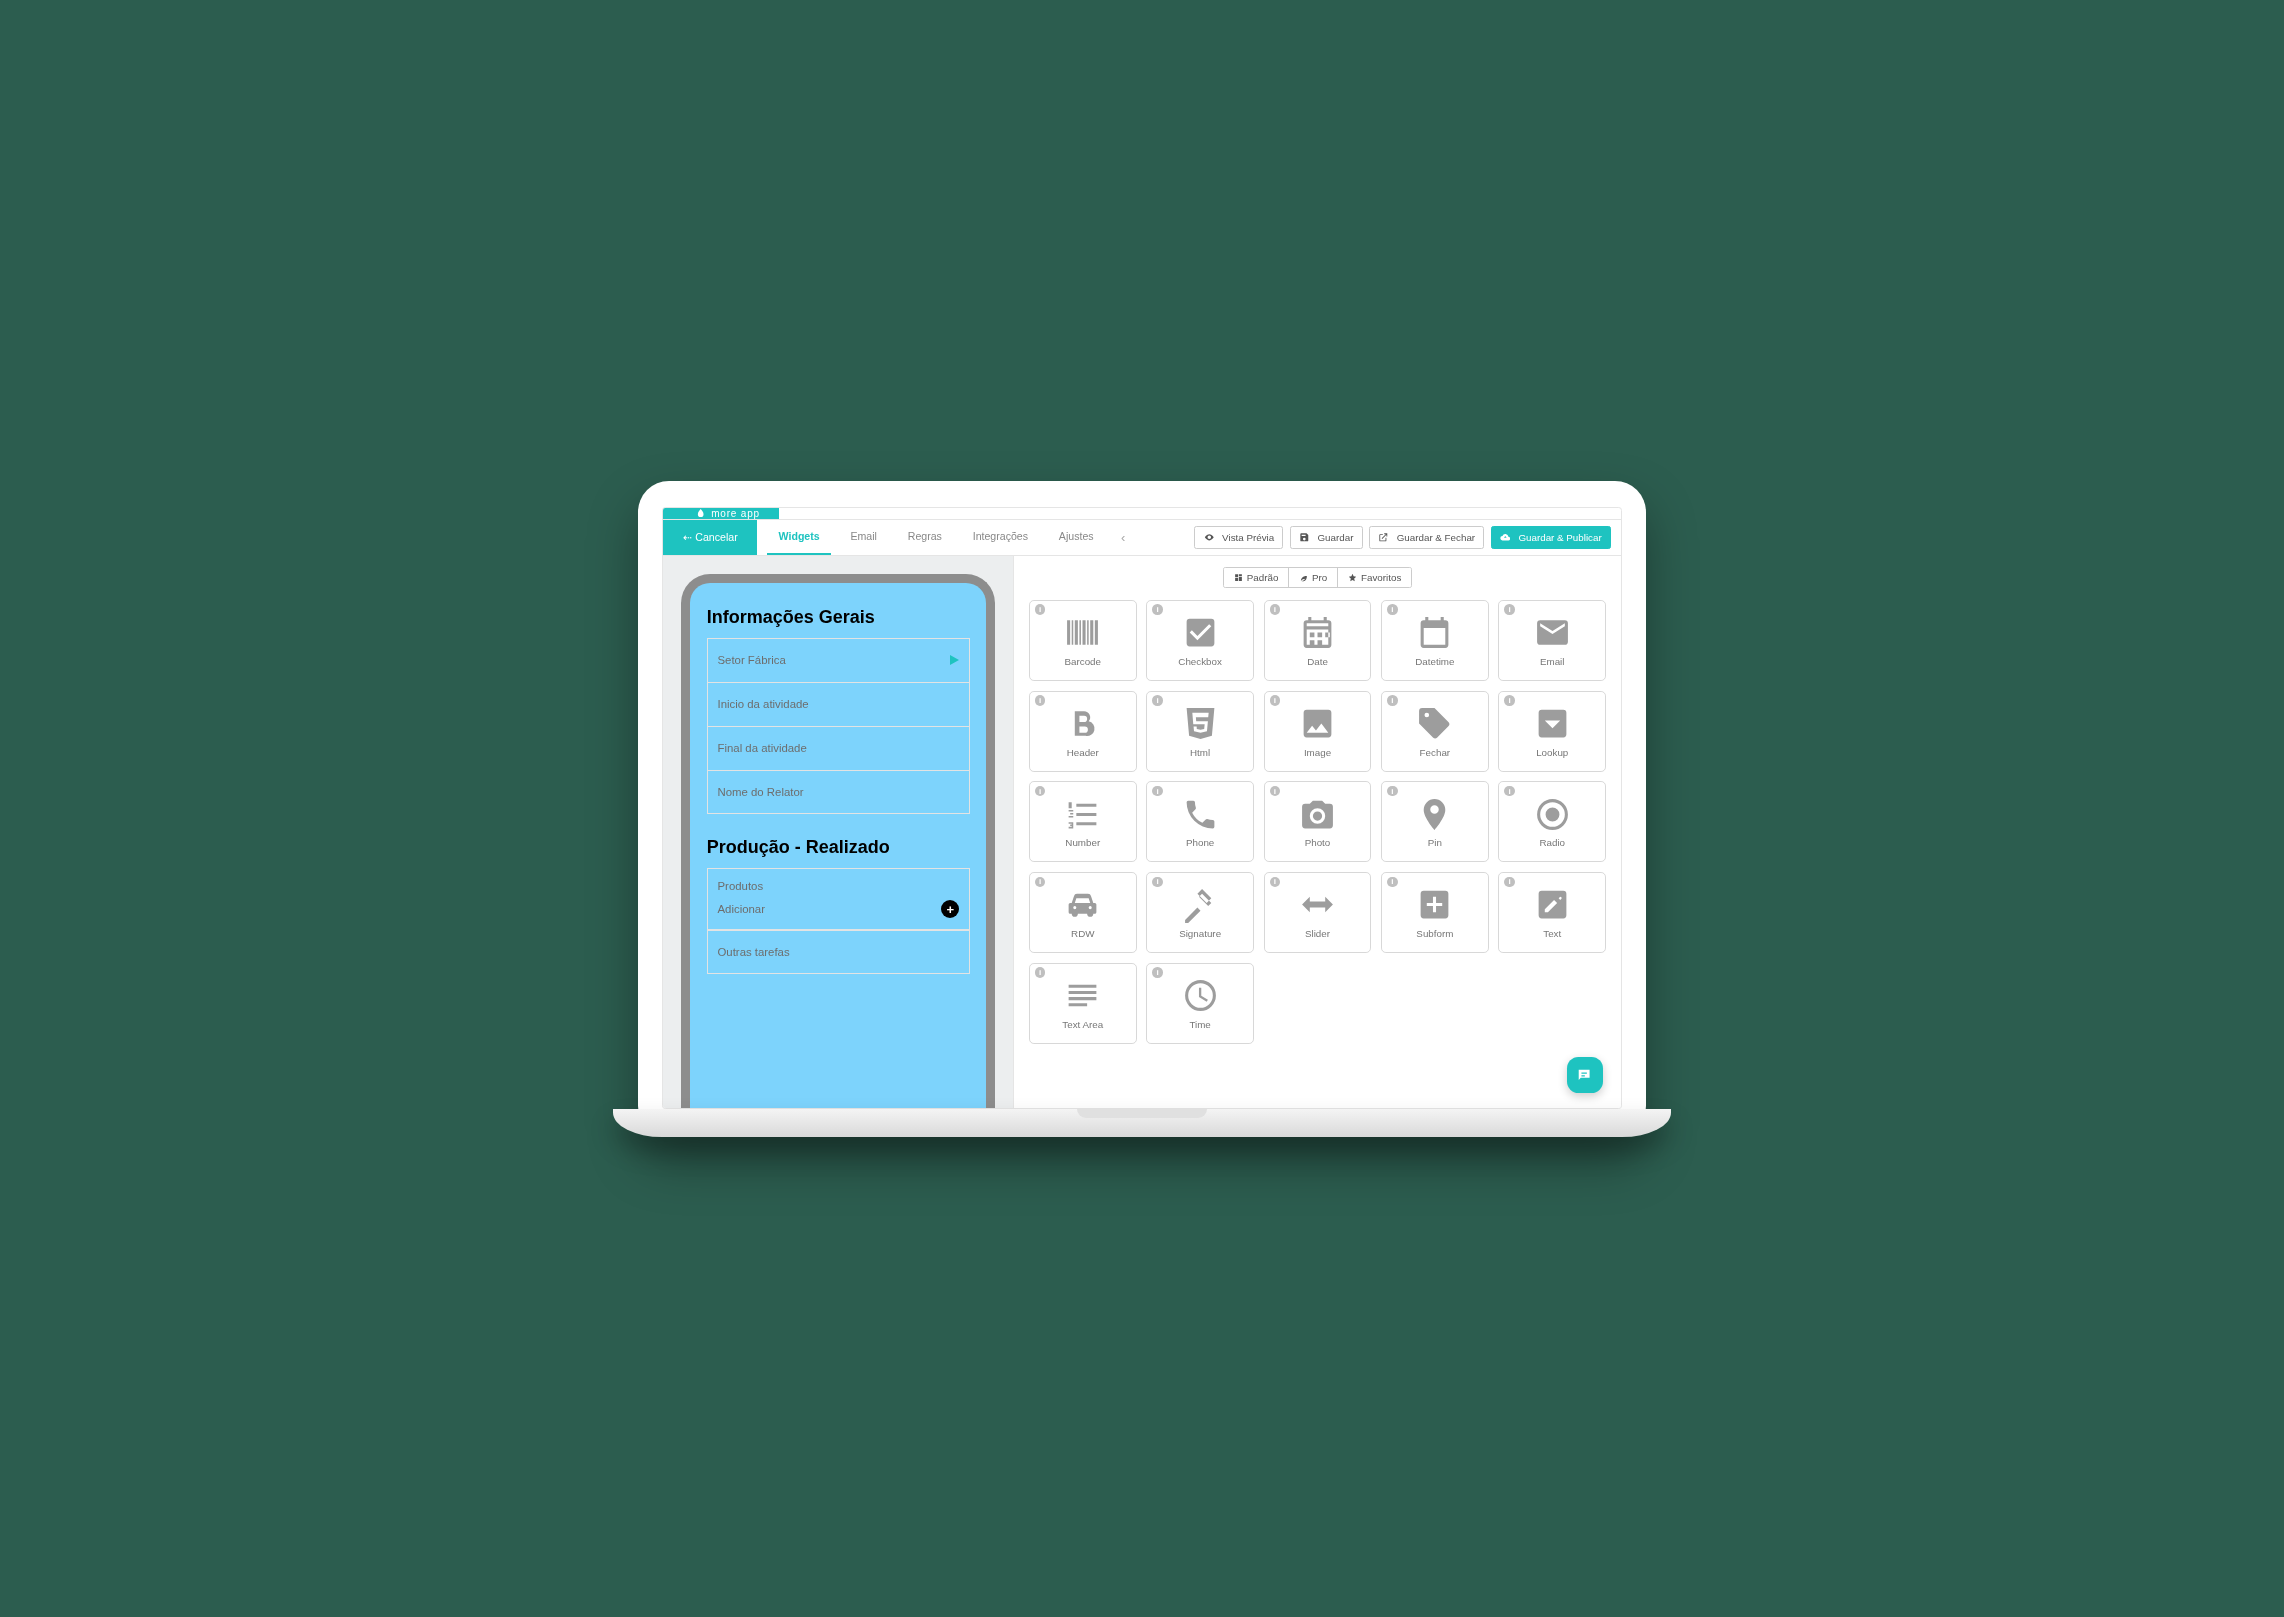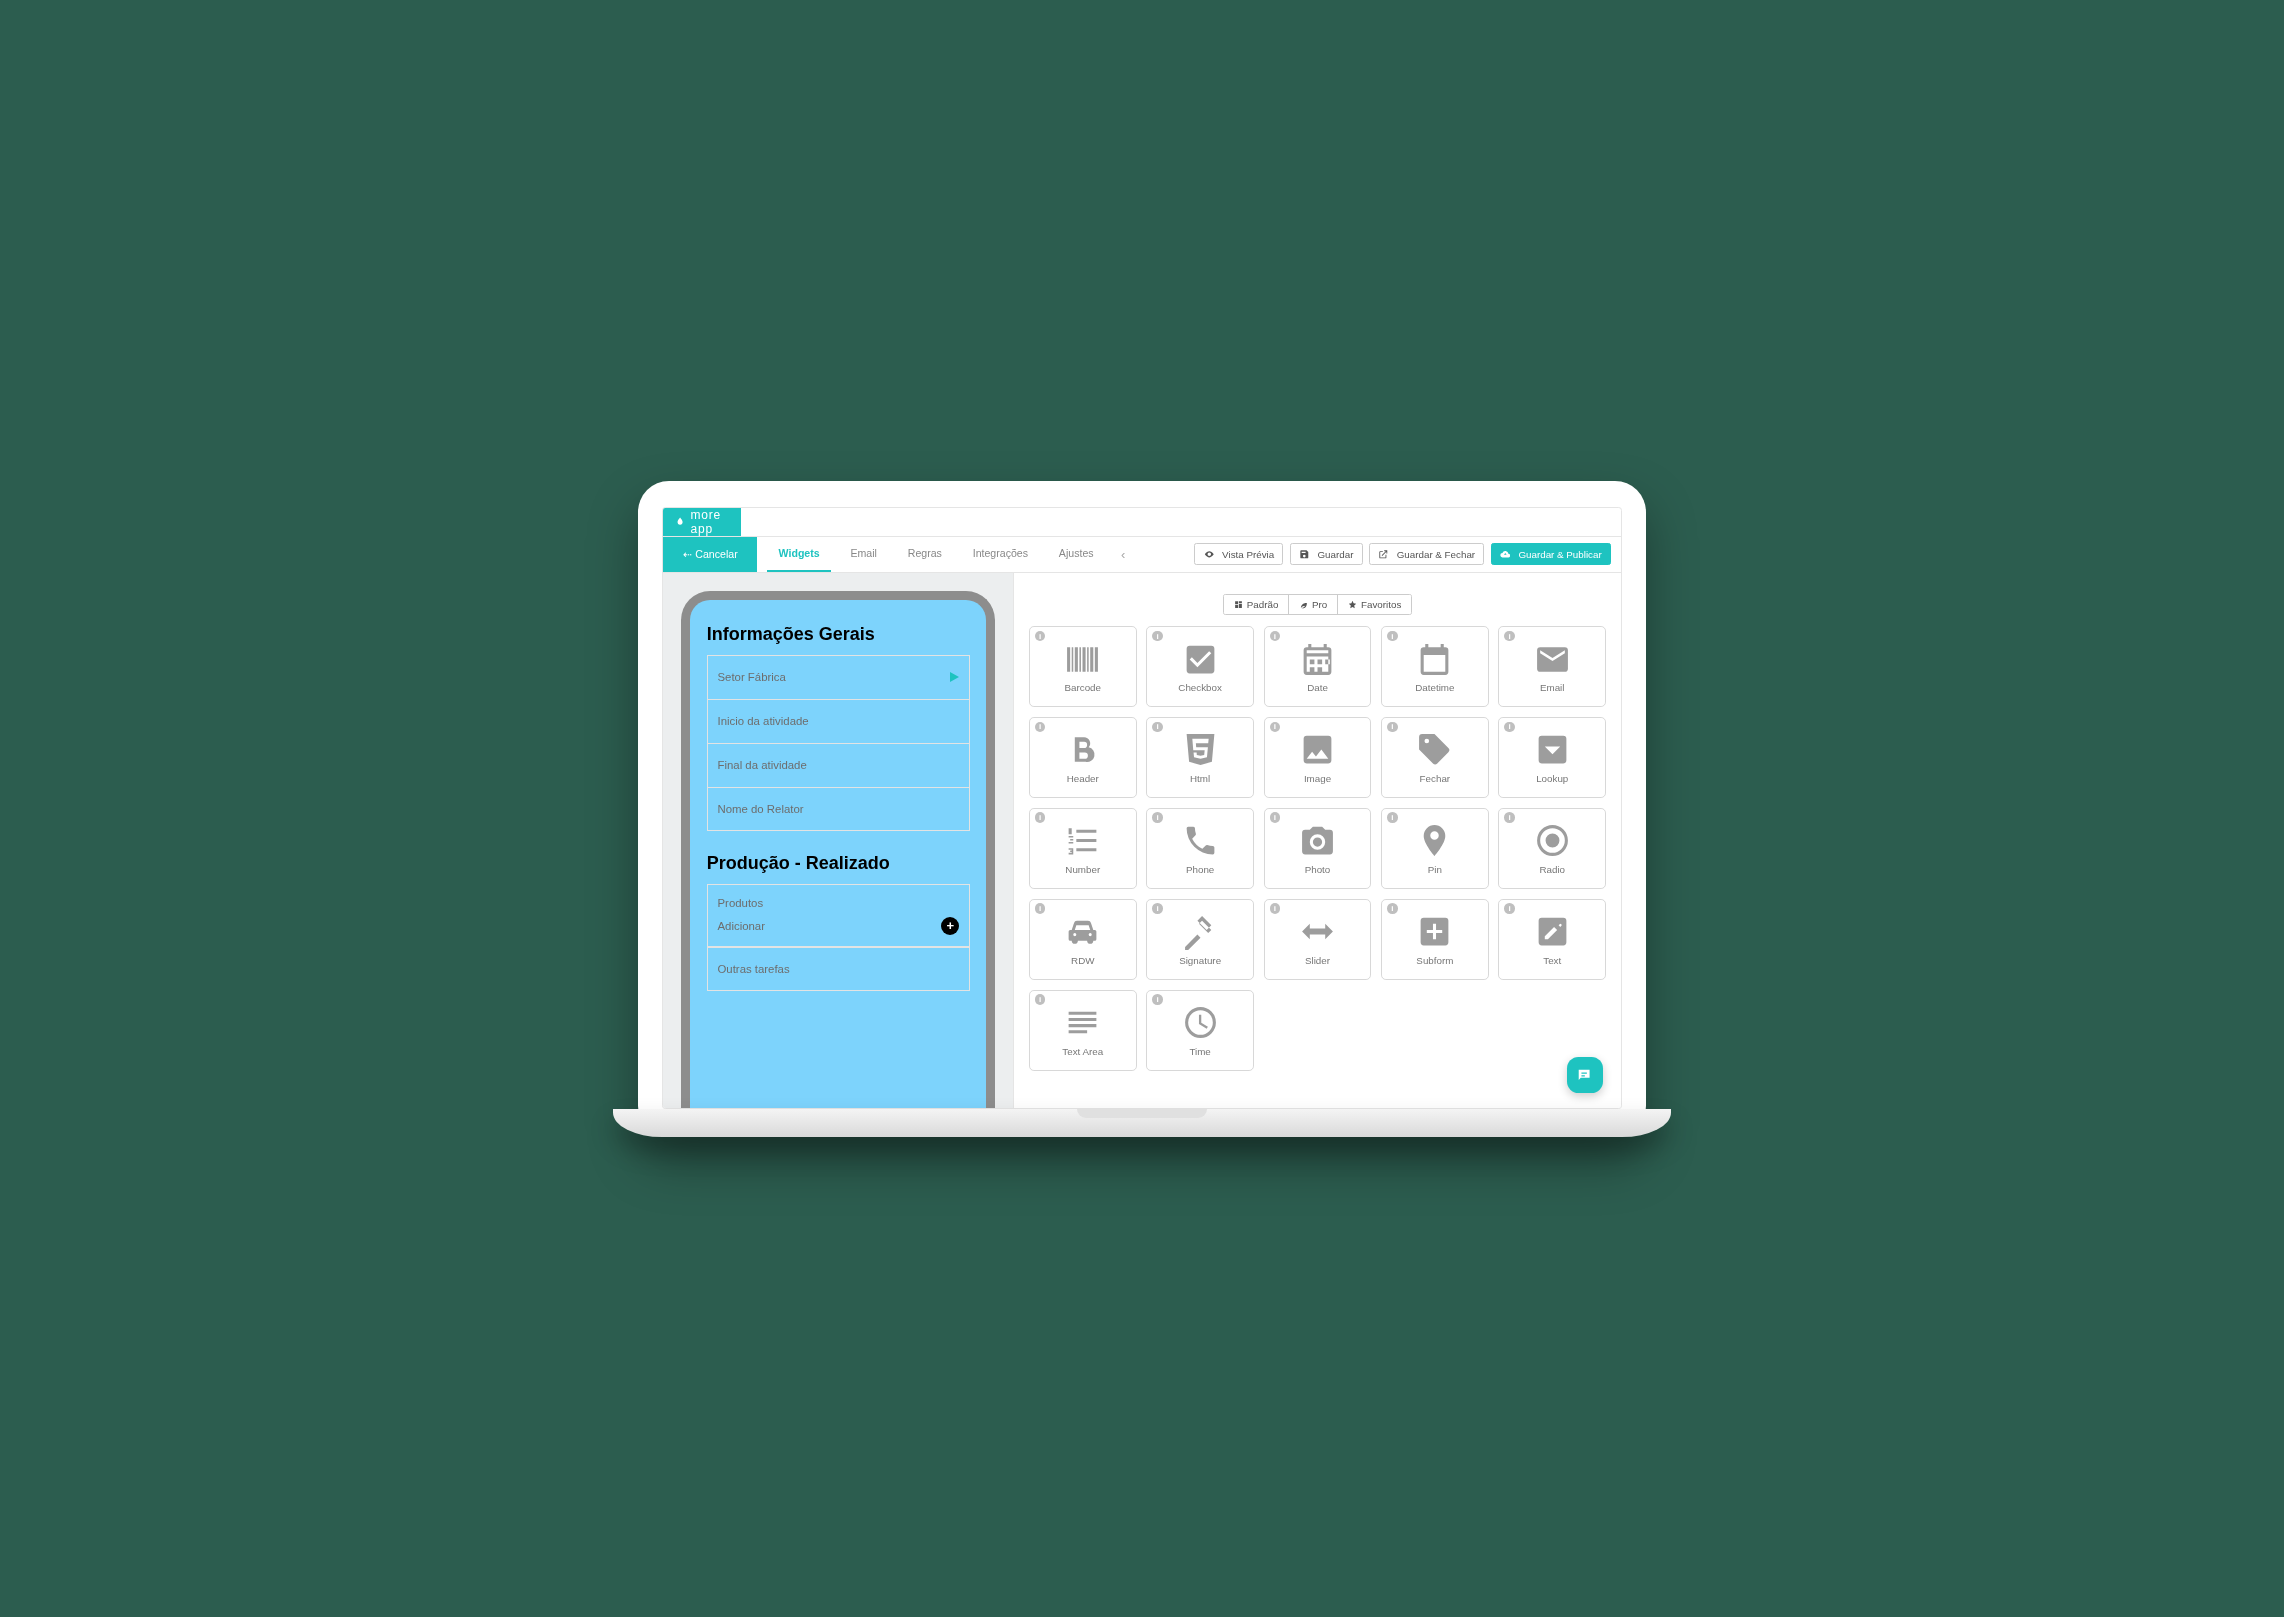--- a/index.html
+++ b/index.html
@@ -51,22 +51,22 @@
     align-items:stretch;
     border-bottom:0.8px solid #e5e5e5;
   }
   .brand {
     background:#1ec3c0;
     color:#fff;
     display:flex;
     align-items:center;
     justify-content:center;
     gap:4.9px;
-    width:78px;
-    font-size:12px;
+    width:116px;
+    font-size:10px;
     letter-spacing:0.8px;
     padding-left:12px;
   }
   .brand svg { width:11.4px; height:11.4px; }
   .title-area {
     flex:1;
     display:flex;
     align-items:center;
     padding:0 16.3px;
   }
@@ -199,21 +199,20 @@
     flex:1;
     background:#fff;
     border-left:0.8px solid #e5e5e5;
     padding:11.4px 14.6px;
     overflow:auto;
   }
   .filter-bar {
     display:flex;
     justify-content:center;
     margin-bottom:11.4px;
-    margin-top:10px;
   }
   .seg {
     display:flex;
     border:0.8px solid #ccc;
     border-radius:2.4px;
     overflow:hidden;
   }
   .seg-btn {
     padding:4.1px 9.8px;
     font-size:9.8px;

